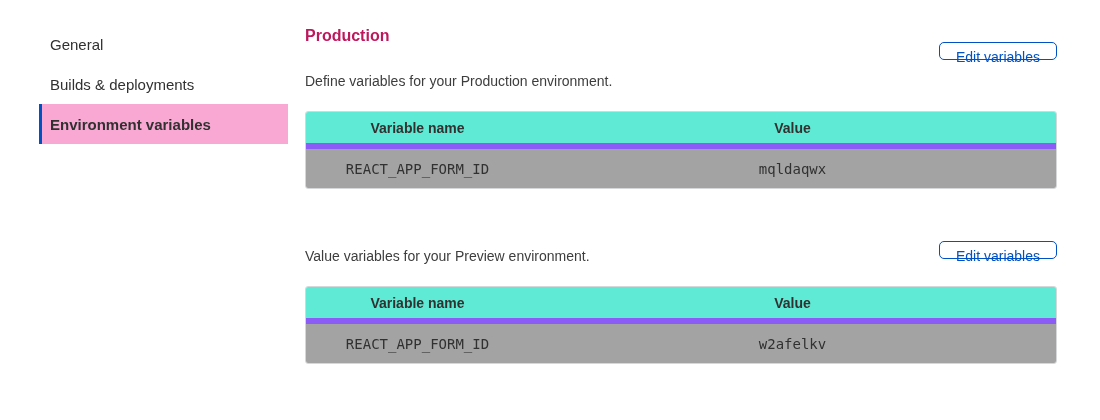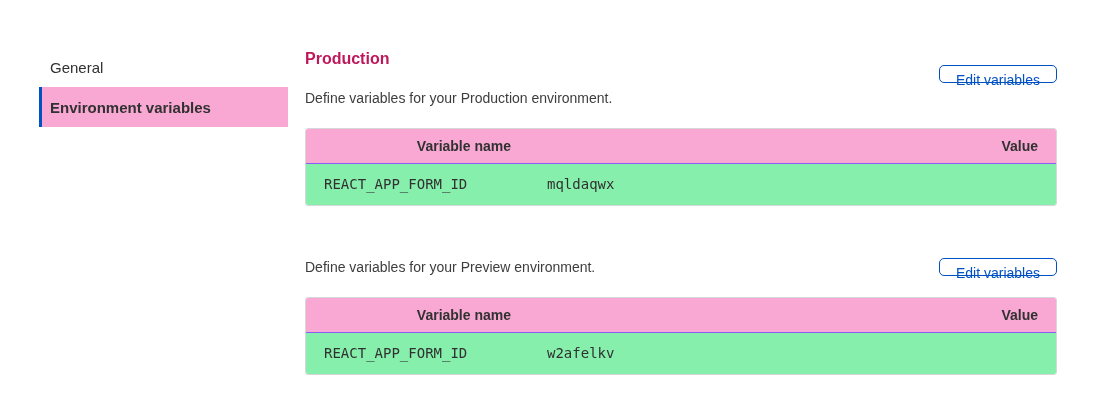--- a/index.html
+++ b/index.html
@@ -2,21 +2,21 @@
 <html style="--accent: #0051c3;"><head>
 <meta charset="utf-8">
 <style>
   * { margin: 0; padding: 0; box-sizing: border-box; }
   html, body { background: #ffffff; }
   body {
     width: 1100px; height: 420px; overflow: hidden;
     font-family: "Liberation Sans", sans-serif;
     color: #313131;
   }
-  .page { display: flex; align-items: flex-start; padding-top: 47px; }
+  .page { display: flex; align-items: flex-start; padding-top: 24px; }
 
   
   .sidebar { width: 249px; margin-left: 39px; flex: none; }
   .nav-item {
     height: 40px;
     display: flex; align-items: center;
     border-left: 3px solid transparent;
     padding-left: 8px;
     font-size: 15px;
     color: #313131;
@@ -30,21 +30,21 @@
   }
 
   
   .main { width: 752px; margin-left: 17px; flex: none; }
   .section + .section { margin-top: 34px; }
   .section-head { display: flex; justify-content: space-between; align-items: flex-start; }
   .section-title {
     font-size: 16px; font-weight: 700; line-height: 24px; color: #be185d;
   }
   .section-desc {
-    font-size: 14px; line-height: 20px; margin-top: 17px; color: #3d3d3d;
+    font-size: 14px; line-height: 20px; margin-top: 23px; color: #3d3d3d;
   }
   .edit-btn {
     flex: none;
     margin-top: 18px;
     height: 18px;
     padding: 0 16px;
     background: #ffffff;
     border: 1px solid var(--accent, #0051c3);
     border-radius: 5px;
     color: var(--accent, #0051c3);
@@ -54,43 +54,45 @@
     cursor: pointer;
   }
   .table-wrap {
     margin-top: 20px;
     border: 1px solid #d5d7d8;
     border-radius: 3px;
     overflow: hidden;
   }
   table { width: 100%; border-collapse: collapse; table-layout: fixed; }
   thead th {
-    background: #f9a8d4;
-    text-align: right;
+    background: #5eead4;
+    text-align: center;
     font-size: 14px; font-weight: 700; color: #313131;
     height: 34px;
     padding: 0 18px;
-    border-bottom: 1px solid #8b5cf6;
+    border-bottom: 6px solid #8b5cf6;
   }
   thead th:first-child { width: 223px; }
   tbody td {
     font-family: "DejaVu Sans Mono", monospace;
     font-size: 14px; color: #313131;
     height: 42px;
     padding: 0 18px;
-    background: #86efac;
+    background: #a3a3a3;
+    text-align: center;
   }
 </style>
 </head>
 <body>
 
 <div class="page">
 
   <nav class="sidebar">
     <div class="nav-item">General</div>
+    <div class="nav-item">Builds &amp; deployments</div>
     <div class="nav-item selected">Environment variables</div>
   </nav>
 
   <main class="main">
 
     <section class="section">
       <div class="section-head">
         <div>
           <h2 class="section-title">Production</h2>
           <p class="section-desc">Define variables for your Production environment.</p>
@@ -111,21 +113,21 @@
               <td>mqldaqwx</td>
             </tr>
           </tbody>
         </table>
       </div>
     </section>
 
     <section class="section">
       <div class="section-head">
         <div>
-          <p class="section-desc">Define variables for your Preview environment.</p>
+          <p class="section-desc">Value variables for your Preview environment.</p>
         </div>
         <button class="edit-btn">Edit variables</button>
       </div>
       <div class="table-wrap">
         <table>
           <thead>
             <tr>
               <th>Variable name</th>
               <th>Value</th>
             </tr>

